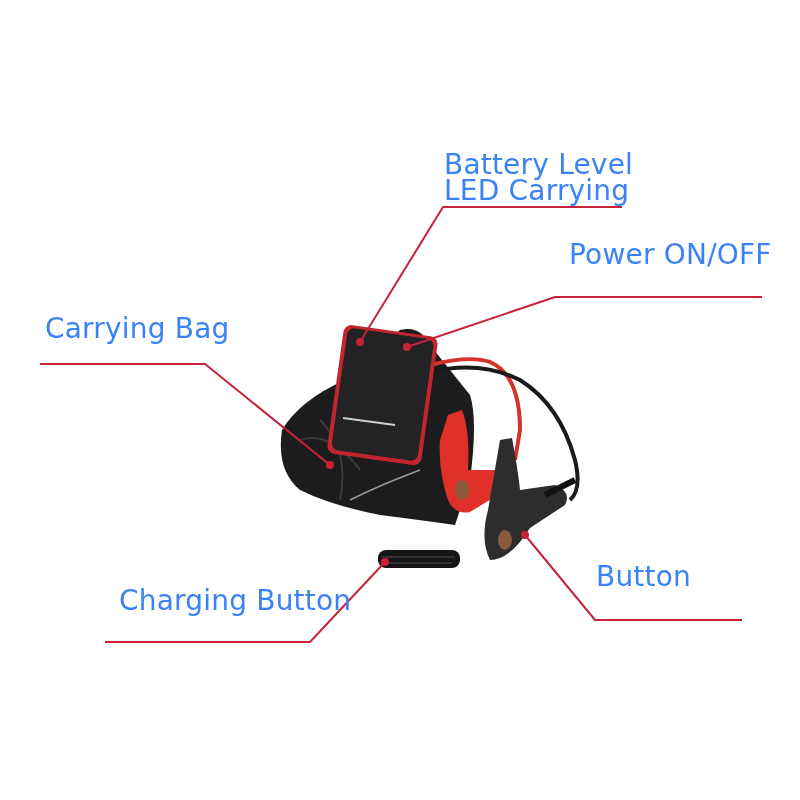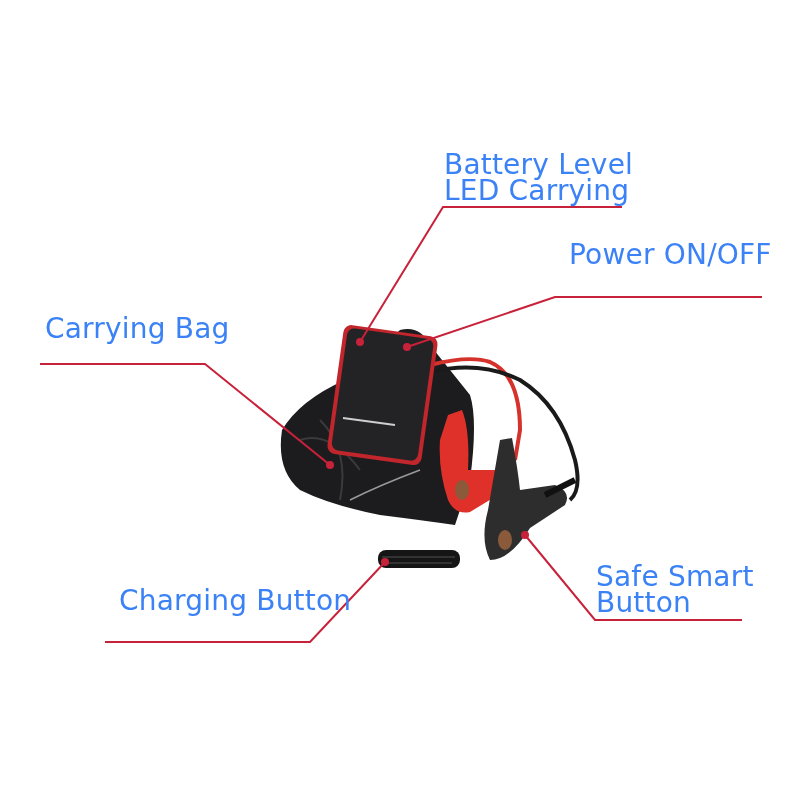--- a/index.html
+++ b/index.html
@@ -76,17 +76,16 @@
 
   <div class="label" style="left:45px; top:316px;">
     <span>Carrying Bag</span>
   </div>
 
   <div class="label" style="left:119px; top:588px;">
     <span>Charging Button</span>
   </div>
 
   <div class="label" style="left:596px; top:564px;">
-    <span>Safe Smart</span>
     <span>Button</span>
   </div>
 
 </div>
 
 </body></html>

